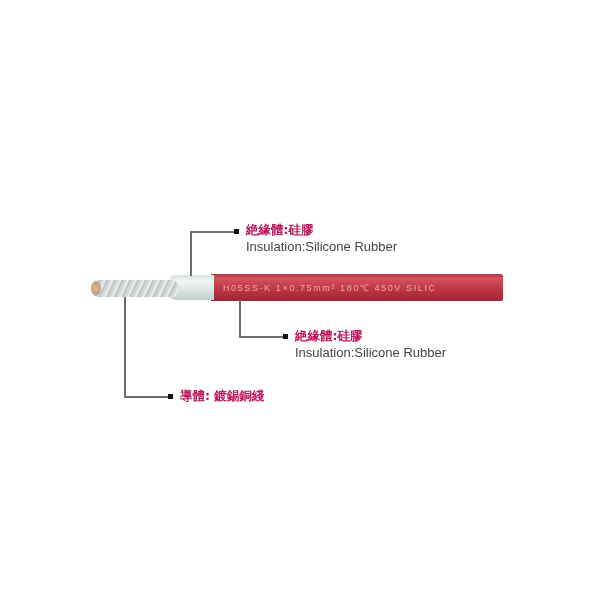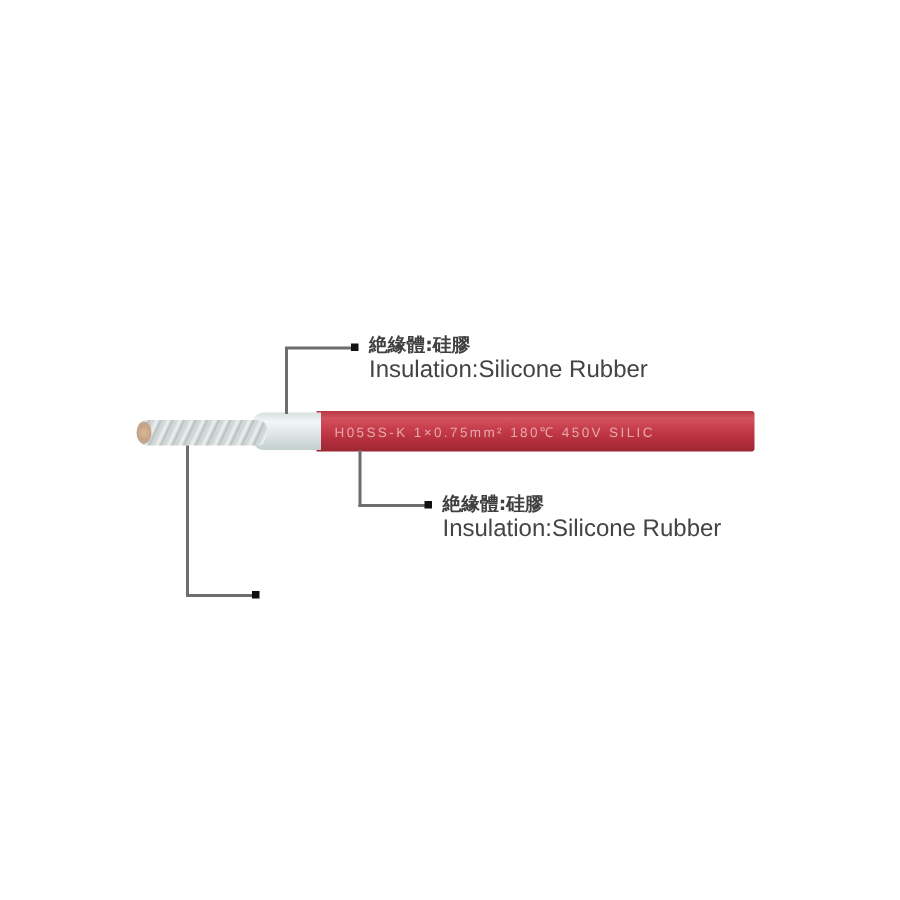--- a/index.html
+++ b/index.html
@@ -1,21 +1,21 @@
 <!DOCTYPE html>
 <html><head>
 <meta charset="utf-8">
 <style>
   html, body { margin:0; padding:0; }
   body { width:600px; height:600px; background:#ffffff; position:relative; overflow:hidden; font-family:"Liberation Sans", "DejaVu Sans", sans-serif; }
   .line { position:absolute; background:#6e6e6e; }
   .marker { position:absolute; width:5px; height:5px; background:#111; }
   .label { position:absolute; color:#3a3a3a; white-space:nowrap; }
-  .label .zh { font-size:12.5px; font-weight:bold; color:#404040; line-height:16px; font-family:"DejaVu Sans", sans-serif; }
-  .label .en { font-size:16px; line-height:17px; color:#444; }
+  .label .zh { font-size:12.5px; font-weight:bold; color:#be185d; line-height:16px; font-family:"DejaVu Sans", sans-serif; }
+  .label .en { font-size:13px; line-height:17px; color:#444; }
   .cable-red { position:absolute; left:211px; top:274px; width:292px; height:27px;
     background:linear-gradient(to bottom, #b53a45 0%, #d2525e 18%, #c63c4a 45%, #b22e3c 75%, #9e2633 100%);
     border-radius:0 2px 2px 0; }
   .cable-red .print { position:absolute; left:12px; top:7px; font-size:9px; letter-spacing:1.6px; color:#e7a7ae; font-family:"Liberation Sans", sans-serif; white-space:nowrap; overflow:hidden; width:280px; }
   .insul-white { position:absolute; left:168px; top:275px; width:46px; height:25px;
     background:linear-gradient(to bottom, #d7e0e0 0%, #f2f6f6 25%, #e0e7e7 55%, #c4cece 100%);
     border-radius:8px 0 0 8px; }
   .conductor { position:absolute; left:94px; top:280px; width:84px; height:17px;
     background:repeating-linear-gradient(115deg, #c9d0d0 0px, #eef1f1 3px, #b8c1c1 5px, #d9dede 7px);
     border-radius:3px 6px 6px 3px; }
@@ -52,16 +52,17 @@
       <div class="zh">絶緣體:硅膠</div>
       <div class="en">Insulation:Silicone  Rubber</div>
     </div>
   </div>
 
   <div>
     <div class="line" style="left:124px; top:297px; width:2px; height:101px;"></div>
     <div class="line" style="left:124px; top:396px; width:46px; height:2px;"></div>
     <div class="marker" style="left:168px; top:394px;"></div>
     <div class="label" style="left:180px; top:388px;">
+      <div class="zh">導體: 鍍錫銅綫</div>
     </div>
   </div>
 
 </div>
 
 </body></html>

